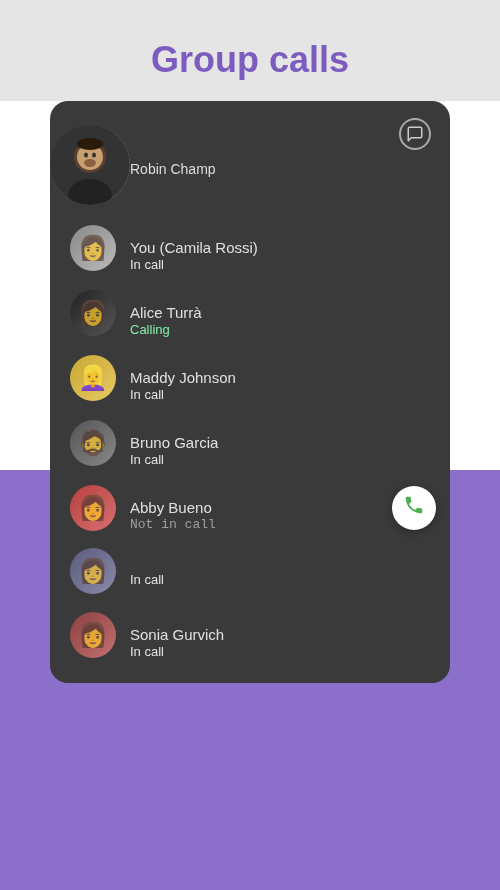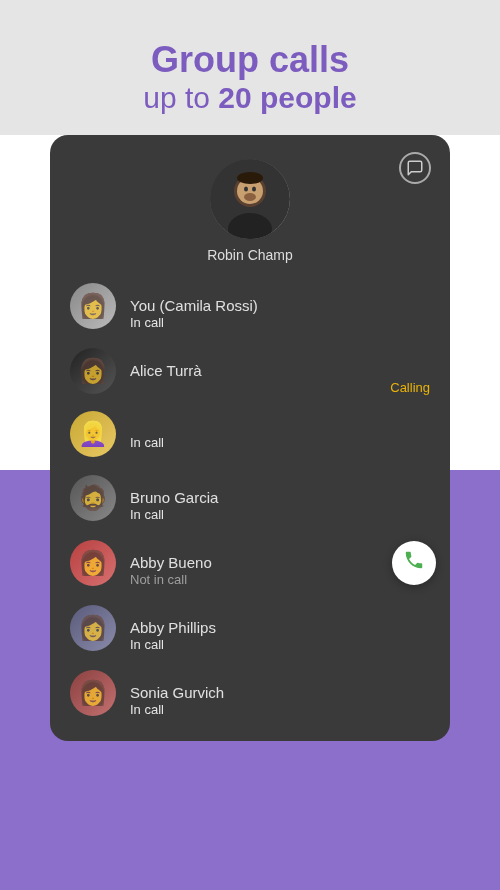--- a/index.html
+++ b/index.html
@@ -78,21 +78,20 @@
       display: flex;
       align-items: center;
       justify-content: center;
       color: #ccc;
       font-size: 16px;
     }
 
     
     .host-section {
       display: flex;
-      flex-direction: column;
       align-items: center;
       padding: 24px 0 10px;
     }
 
     .host-avatar {
       width: 80px;
       height: 80px;
       border-radius: 50%;
       background: #555;
       overflow: hidden;
@@ -182,22 +181,22 @@
       font-size: 15px;
       font-weight: 500;
     }
 
     .participant-status {
       font-size: 13px;
       margin-top: 1px;
     }
 
     .status-in-call { color: #e5e5e5; }
-    .status-calling { color: #eab308; text-align: right; }
-    .status-not-in-call { color: #9e9e9e; }
+    .status-calling { color: #86efac; }
+    .status-not-in-call { color: #9e9e9e; font-family: Liberation Mono, monospace; }
 
     
     .call-button {
       position: absolute;
       right: 14px;
       top: 50%;
       transform: translateY(-50%);
       width: 44px;
       height: 44px;
       background: #fff;
@@ -224,23 +223,20 @@
       color: rgba(255,255,255,0.7);
     }
   </style>
 </head>
 <body>
 
 <div class="bg-purple-bottom"></div>
 
 <div class="header">
   <div class="header-title">Group calls</div>
-  <div class="header-subtitle">
-    up to <strong>20 people</strong>
-  </div>
 </div>
 
 <div class="card">
 
   <div class="chat-icon-wrap">
     <div class="chat-icon">
       <svg width="18" height="18" viewBox="0 0 24 24" fill="none" stroke="#ccc" stroke-width="2" stroke-linecap="round" stroke-linejoin="round">
         <path d="M21 15a2 2 0 0 1-2 2H7l-4 4V5a2 2 0 0 1 2-2h14a2 2 0 0 1 2 2z"></path>
       </svg>
     </div>
@@ -287,20 +283,21 @@
       <div class="participant-name">Alice Turrà</div>
       <div class="participant-status status-calling">Calling</div>
     </div>
 
   </li>
       <li class="participant-item">
     <div class="participant-avatar avatar-maddy" style="background: linear-gradient(135deg, #c8a832 0%, #e8c865 100%)">
       <span class="face">👱‍♀️</span>
     </div>
     <div class="participant-info">
+      <div class="participant-name">Maddy Johnson</div>
       <div class="participant-status status-in-call">In call</div>
     </div>
 
   </li>
       <li class="participant-item">
     <div class="participant-avatar avatar-bruno" style="background: linear-gradient(135deg, #555 0%, #888 100%)">
       <span class="face">🧔</span>
     </div>
     <div class="participant-info">
       <div class="participant-name">Bruno Garcia</div>
@@ -323,21 +320,20 @@
           <path d="M6.6 10.8c1.4 2.8 3.8 5.1 6.6 6.6l2.2-2.2c.3-.3.7-.4 1-.2 1.1.4 2.3.6 3.6.6.6 0 1 .4 1 1V20c0 .6-.4 1-1 1-9.4 0-17-7.6-17-17 0-.6.4-1 1-1h3.5c.6 0 1 .4 1 1 0 1.3.2 2.5.6 3.6.1.3 0 .7-.2 1L6.6 10.8z"></path>
         </svg>
       </span>
     </div>
   </li>
       <li class="participant-item">
     <div class="participant-avatar avatar-abby" style="background: linear-gradient(135deg, #5a5a7a 0%, #8a8aaa 100%)">
       <span class="face">👩</span>
     </div>
     <div class="participant-info">
-      <div class="participant-name">Abby Phillips</div>
       <div class="participant-status status-in-call">In call</div>
     </div>
 
   </li>
       <li class="participant-item">
     <div class="participant-avatar avatar-sonia" style="background: linear-gradient(135deg, #8b4040 0%, #c47070 100%)">
       <span class="face">👩</span>
     </div>
     <div class="participant-info">
       <div class="participant-name">Sonia Gurvich</div>

